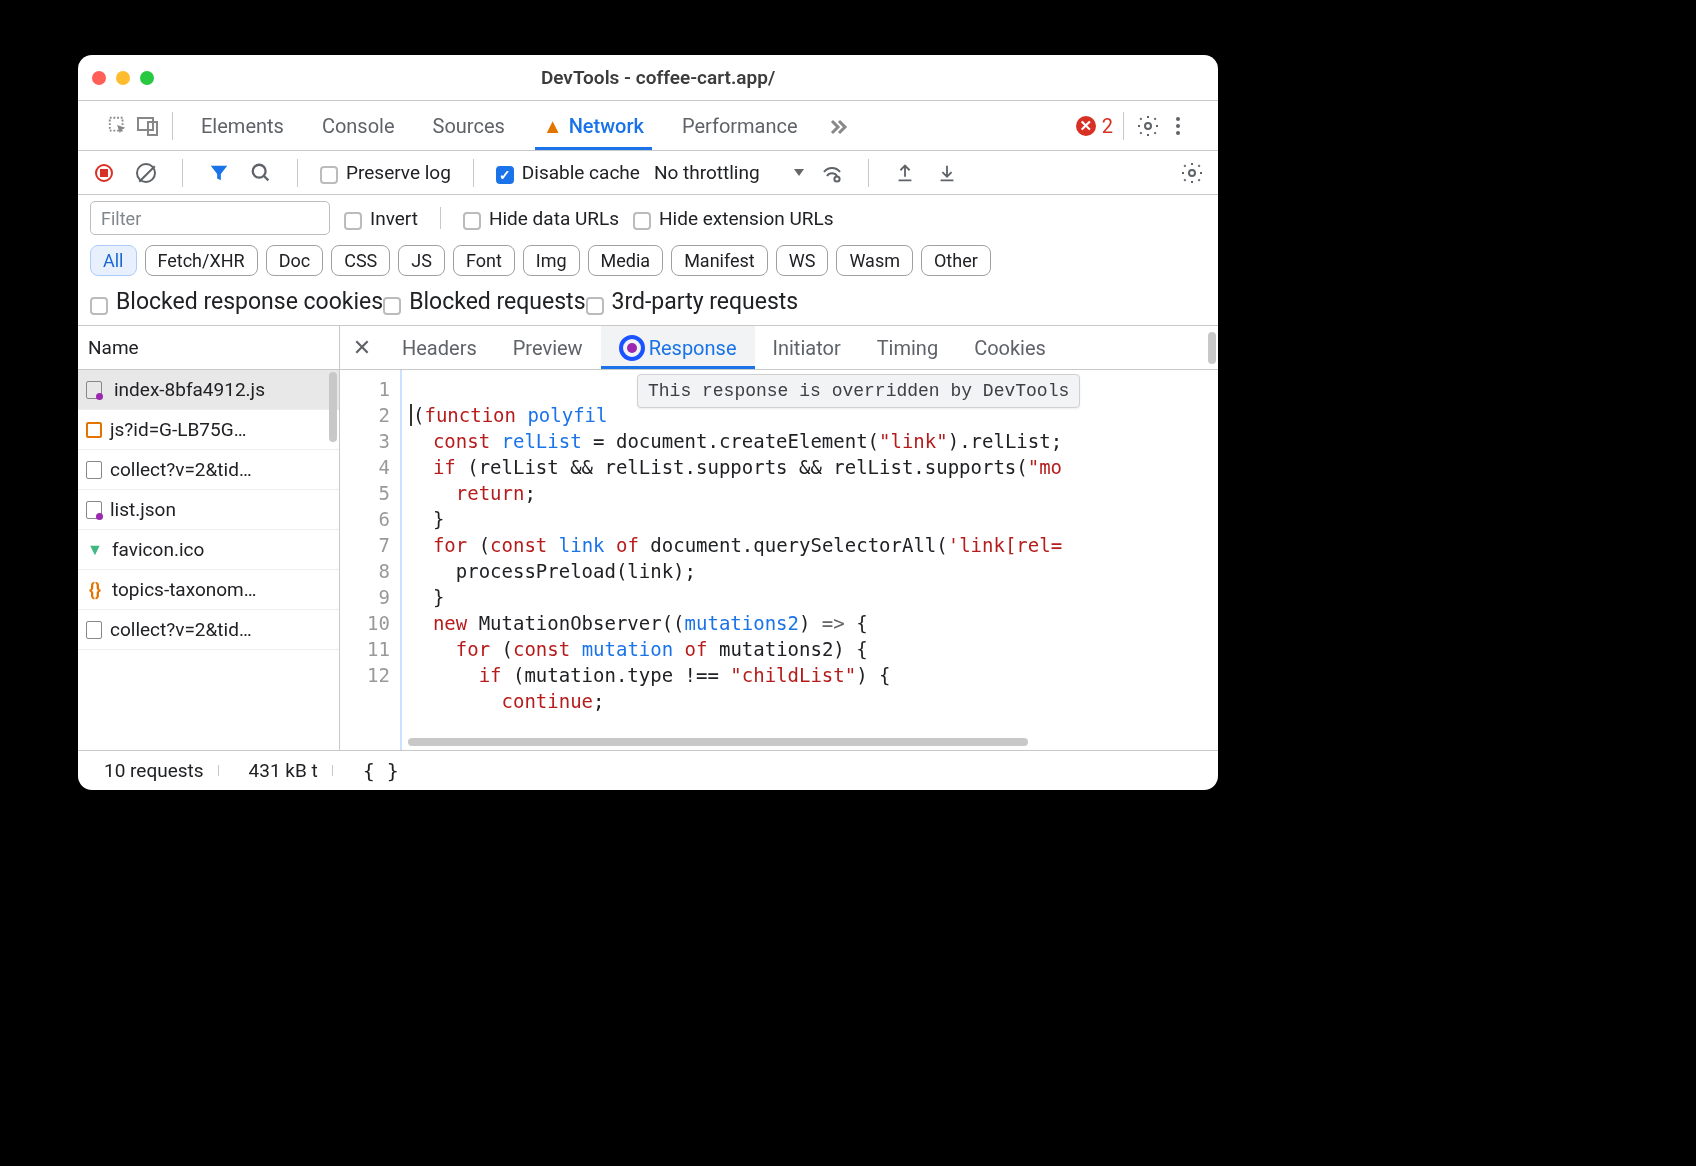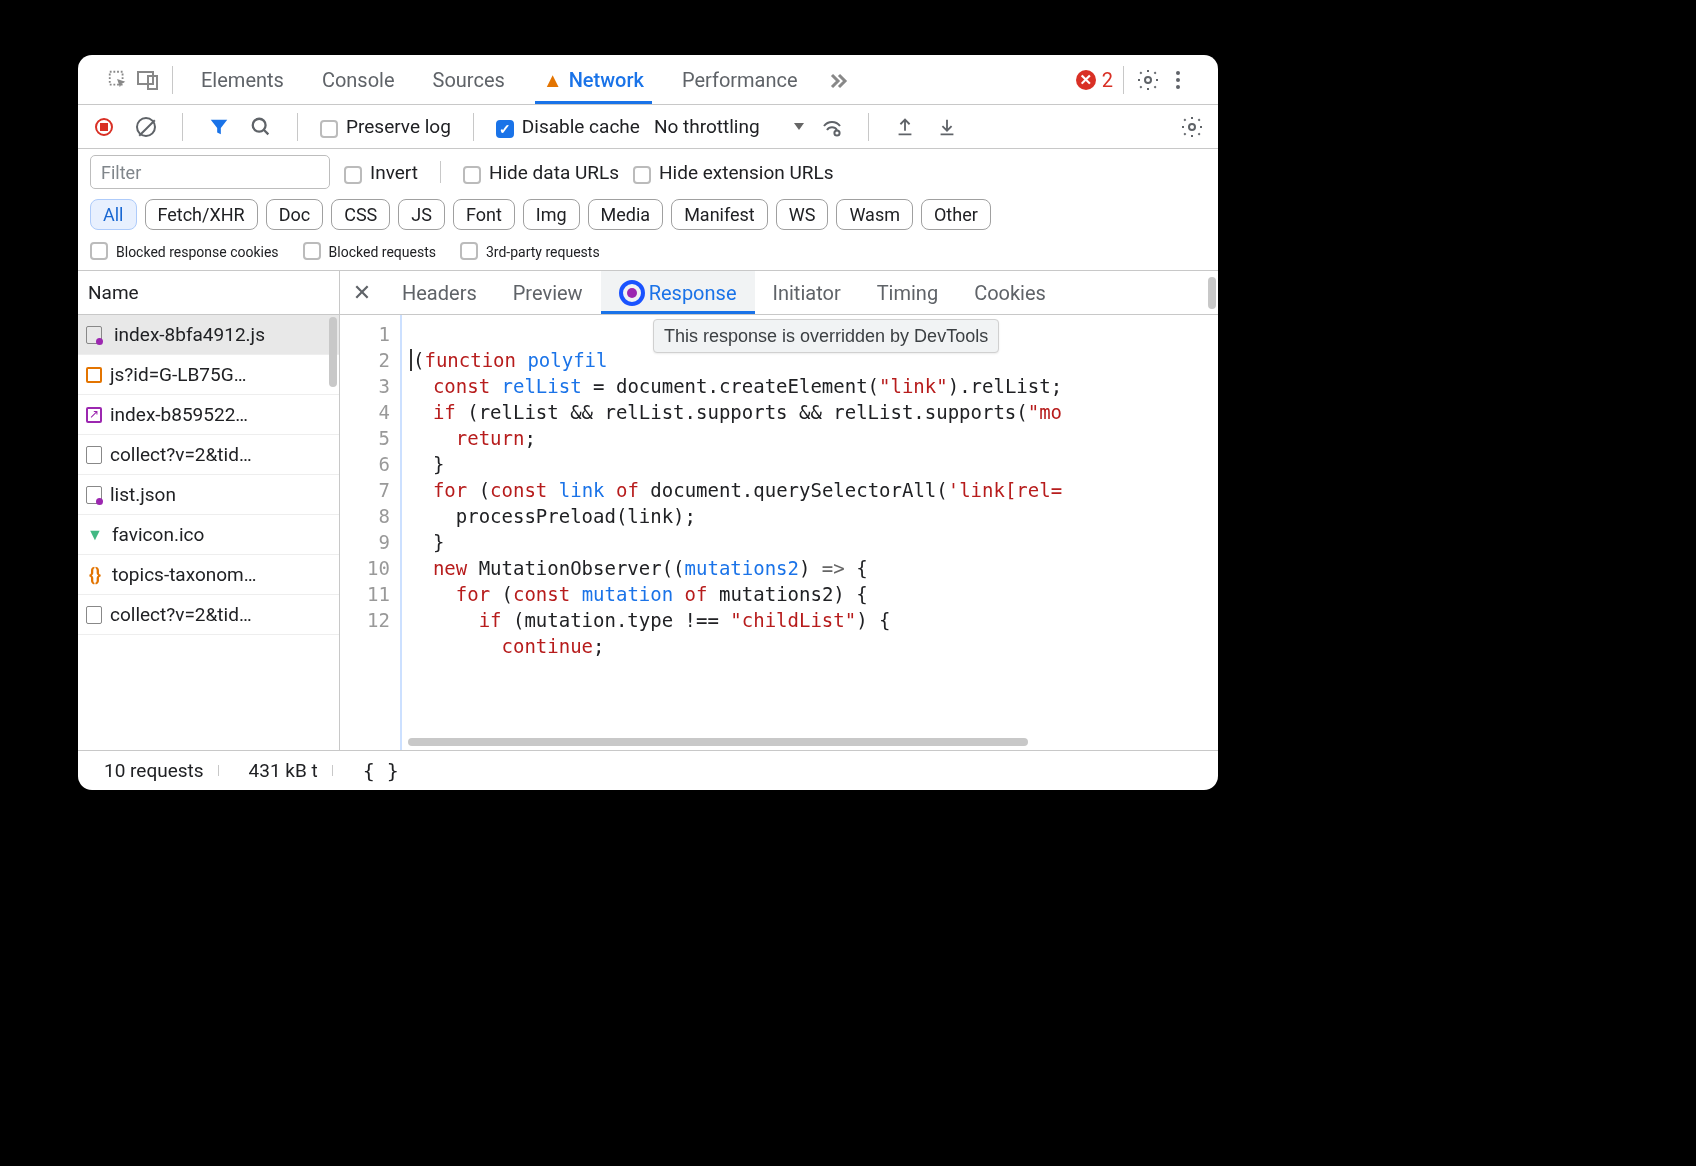--- a/index.html
+++ b/index.html
@@ -123,21 +123,21 @@
     gap:8px;
     font-size:18px;
     flex-wrap:wrap;
   }
   .pill{
     border:1px solid var(--btn-border);border-radius:8px;padding:4px 12px;background:var(--btn-bg);
     cursor:pointer;font-size:18px;
   }
   .pill.active{background:#e8f0fe;border-color:#aecbfa;color:var(--accent-dark);}
   .filter-row3{
-    display:flex;align-items:center;padding:4px 12px 10px;gap:24px;font-size:14px;
+    display:flex;align-items:center;padding:4px 12px 10px;font-size:23px;
     border-bottom:1px solid var(--border);
   }
   .split{display:flex;flex:1;min-height:0;}
   .left{
     width:262px;border-right:1px solid var(--border);display:flex;flex-direction:column;
     position:relative;
   }
   .left-head{
     height:44px;display:flex;align-items:center;padding:0 10px;border-bottom:1px solid var(--border);
     font-size:19px;color:var(--text);
@@ -176,38 +176,46 @@
     width:60px;text-align:right;color:#999;padding:6px 10px 0 0;user-select:none;
     line-height:26px;
   }
   .code{flex:1;padding:6px 0 0 8px;line-height:26px;white-space:pre;overflow:hidden;border-left:2px solid #cce0ff;position:relative;}
   .c-kw{color:var(--code-kw);}
   .c-fn{color:var(--code-fn);}
   .c-str{color:var(--code-kw);}
   .c-op{color:#666;}
   .tooltip{
     position:absolute;top:4px;left:235px;background:var(--tooltip-bg);border:1px solid #d0d0d0;border-radius:4px;
-    padding:3px 10px;font-size:18px;font-family:Liberation Sans, sans-serif;color:#3c4043;
+    padding:3px 10px;font-size:18px;font-family:Liberation Mono, monospace;color:#3c4043;
     box-shadow:0 1px 2px rgba(0,0,0,.08);
-    margin-left:16px;
   }
   .hscroll{position:absolute;bottom:4px;left:6px;height:8px;width:620px;background:var(--border);border-radius:4px;}
   .statusbar{
     height:40px;border-top:1px solid var(--border);display:flex;align-items:center;
     padding:14px 12px;font-size:19px;color:var(--text);gap:16px;
   }
   .statusbar .cell{padding:0 14px;border-right:1px solid var(--border);height:100%;display:flex;align-items:center;}
   .braces{font-family:monospace;font-size:20px;padding-left:14px;}
   svg{display:block;}
 </style>
 </head>
 <body>
 
 <div class="window">
 
+  <div class="titlebar">
+    <div class="traffic">
+      <div class="dot r"></div>
+      <div class="dot y"></div>
+      <div class="dot g"></div>
+    </div>
+    <div class="title">DevTools - coffee-cart.app/</div>
+    <div style="width:60px"></div>
+  </div>
 
   <div class="mainmenu">
     <div class="menu-icon">
       <svg width="22" height="22" viewBox="0 0 24 24" fill="none" stroke="#888" stroke-width="2">
         <rect x="3" y="3" width="14" height="14" stroke-dasharray="2 2"></rect>
         <path d="M11 11 L20 14 L16 16 L14 20 Z" fill="#888" stroke="none"></path>
       </svg>
     </div>
     <div class="menu-icon">
       <svg width="24" height="22" viewBox="0 0 24 22" fill="none" stroke="#888" stroke-width="2">
@@ -363,24 +371,20 @@
     <div class="left">
       <div class="left-head">Name</div>
       <div class="leftlist">
         <div class="row sel">
             <span class="ficon js"></span>
             <span>index-8bfa4912.js</span>
           </div>
         <div class="row">
             <span class="ficon gtag"></span>
             <span>js?id=G-LB75G…</span>
-          </div>
-        <div class="row">
-            <span class="ficon css"></span>
-            <span>index-b859522…</span>
           </div>
         <div class="row">
             <span class="ficon blank"></span>
             <span>collect?v=2&amp;tid…</span>
           </div>
         <div class="row">
             <span class="ficon js"></span>
             <span>list.json</span>
           </div>
         <div class="row">

